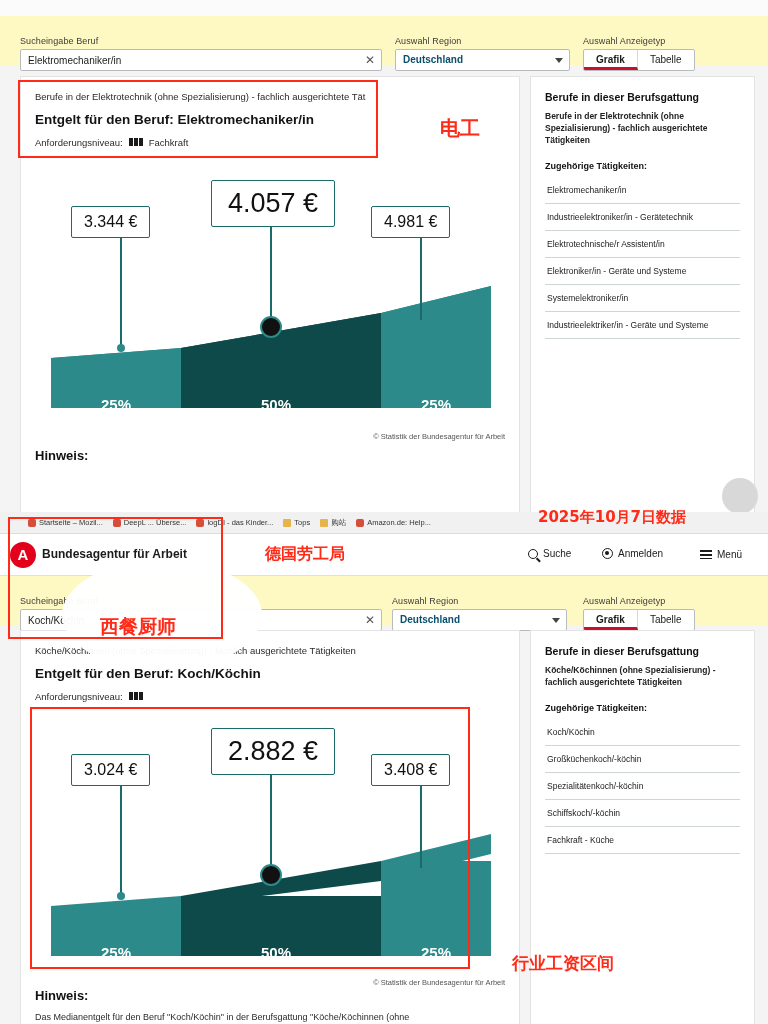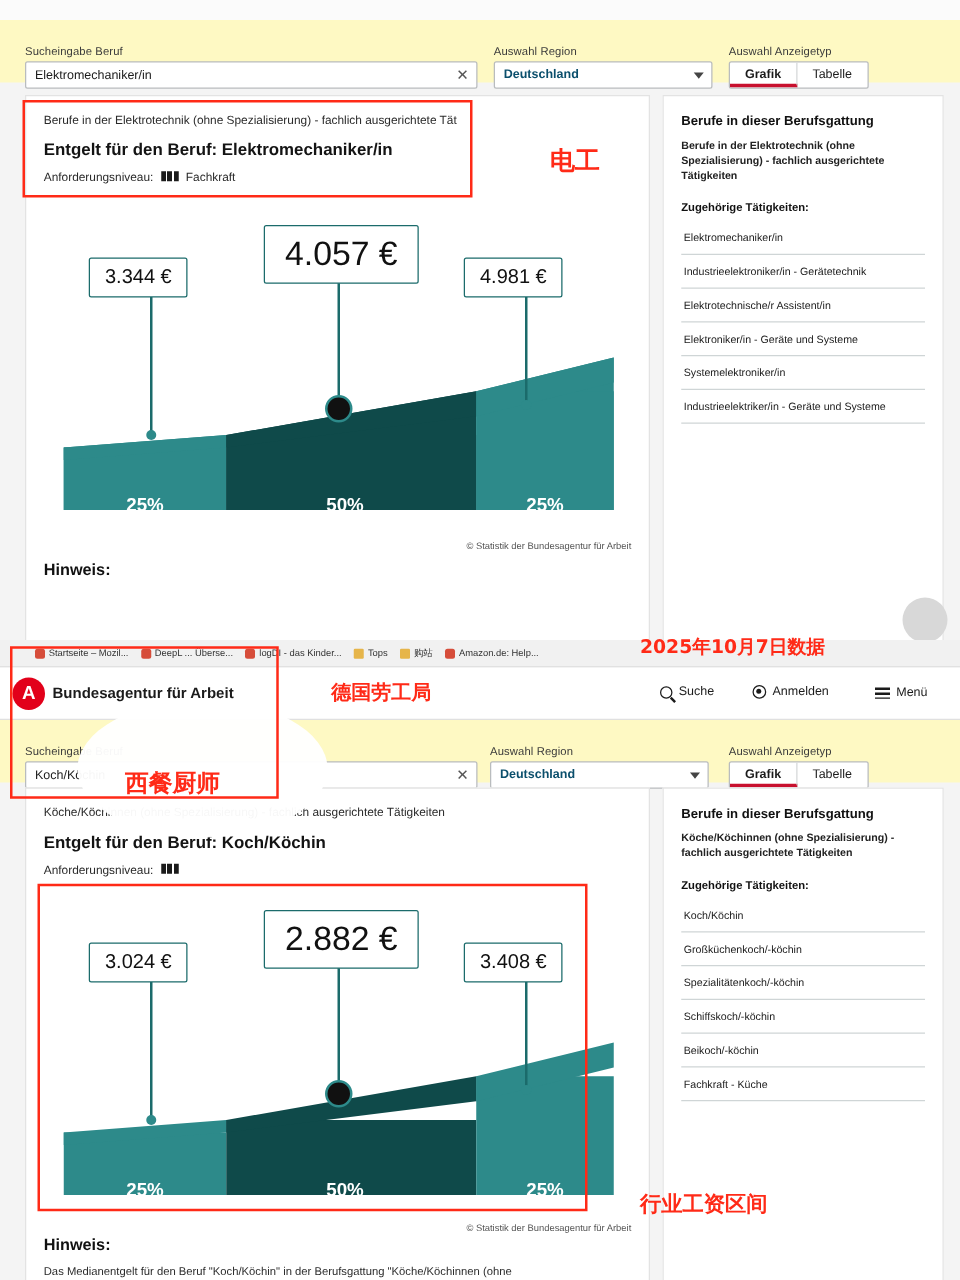--- a/index.html
+++ b/index.html
@@ -89,21 +89,21 @@
 
   .bgtitle {
     font-size: 9.5px; color: #2a2a2a; padding: 14px 14px 0 14px; line-height: 1.35;
   }
   .maintitle {
     font-size: 13.5px; font-weight: bold; color: #141414;
     padding: 8px 14px 0 14px;
   }
   .anfrow {
     font-size: 9.5px; color: #2a2a2a; padding: 10px 14px 0 14px;
-    display: flex; align-items: flex-start; gap: 6px;
+    display: flex; align-items: center; gap: 6px;
   }
   .lvlicon {
     display: inline-block; width: 14px; height: 8px;
     background: repeating-linear-gradient(90deg,#1b1b1b 0 4px,#fff 4px 5px);
   }
 
   
   .chart { position: relative; width: 100%; height: 250px; margin-top: 10px; }
   .vallabel {
     position: absolute; background: #fff; border: 1px solid #1b6b6b;
@@ -433,29 +433,28 @@
     </div>
 
     <div class="card card-side-bot">
       <div class="sidehead">Berufe in dieser Berufsgattung</div>
       <div class="sidesub">Köche/Köchinnen (ohne Spezialisierung) - fachlich ausgerichtete Tätigkeiten</div>
       <div class="sidezug">Zugehörige Tätigkeiten:</div>
       <div class="sideitem">Koch/Köchin</div>
       <div class="sideitem">Großküchenkoch/-köchin</div>
       <div class="sideitem">Spezialitätenkoch/-köchin</div>
       <div class="sideitem">Schiffskoch/-köchin</div>
-      <div class="sideitem">Beikoch/-köchin</div>
       <div class="sideitem">Fachkraft - Küche</div>
     </div>
 
     <div class="oval" style="left:62px; top:48px; width:200px; height:110px;"></div>
 
     <div class="redbox" style="left:8px; top:5px; width:215px; height:122px;"></div>
     <div class="redbox" style="left:30px; top:195px; width:440px; height:262px;"></div>
 
     <div class="redtext chinese" style="left:265px; top:32px; font-size:16px;">德国劳工局</div>
     <div class="redtext chinese" style="left:100px; top:102px; font-size:19px;">西餐厨师</div>
     <div class="redtext chinese" style="left:512px; top:440px; font-size:17px;">行业工资区间</div>
   </div>
 
-  <div class="redtext chinese" style="left:512px; top:508px; font-size:15px;">2025年10月7日数据</div>
+  <div class="redtext chinese" style="left:538px; top:508px; font-size:15px;">2025年10月7日数据</div>
 
 </div>
 
 </body></html>

